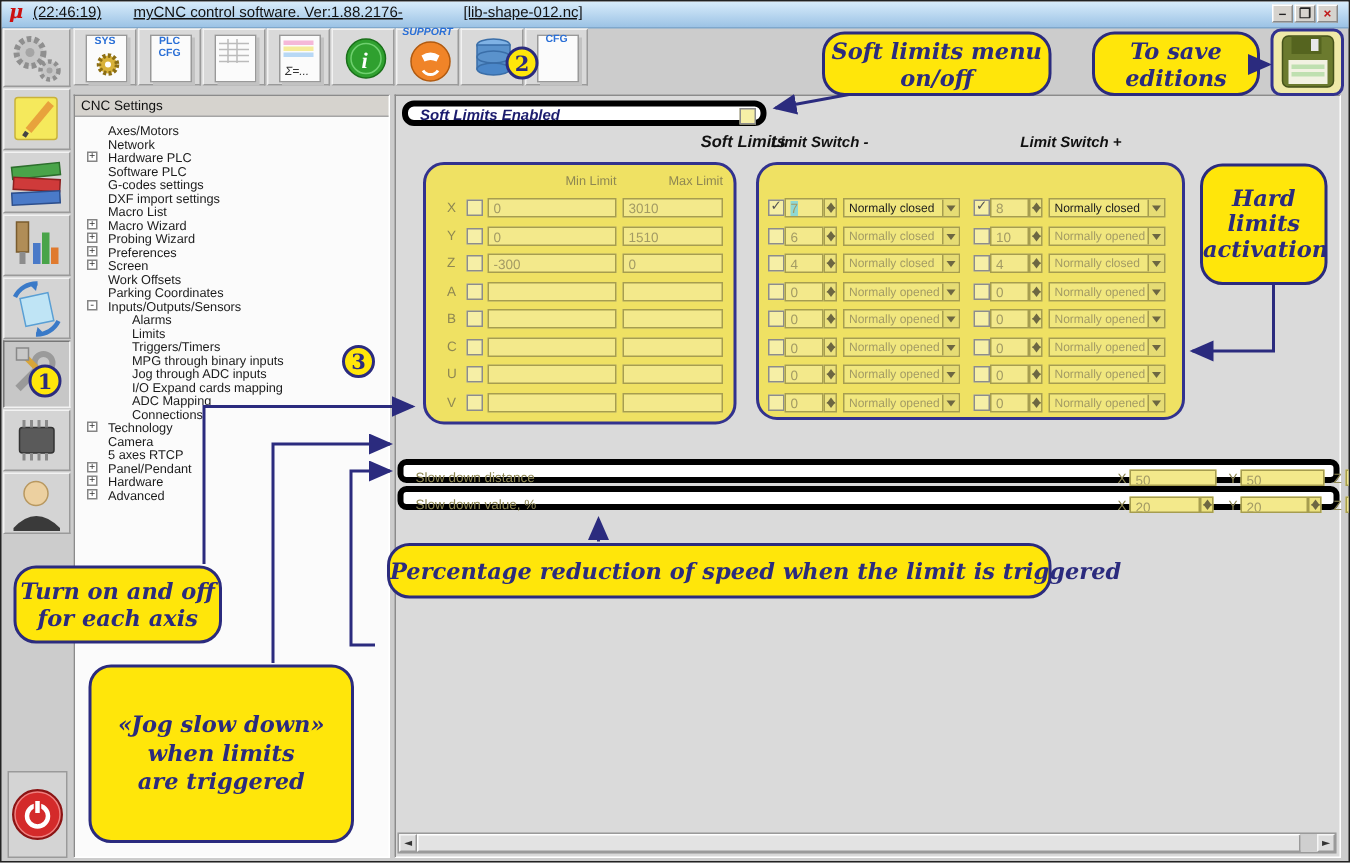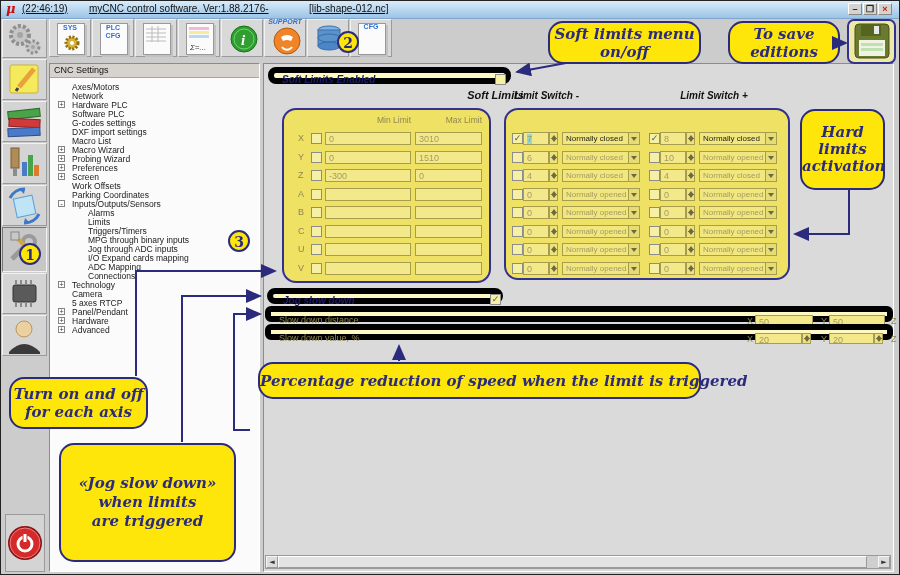--- a/index.html
+++ b/index.html
@@ -20,21 +20,21 @@
   
   #tree{left:48px;top:62px;width:211px;height:509px;background:#fbfbfb;border:1px solid #8b8b8b;border-bottom-color:#fff;border-right-color:#fff;box-sizing:border-box;}
   #treehdr{left:0;top:0;width:100%;height:14px;background:#d6d3ce;border-bottom:1px solid #a5a5a5;font-size:9px;line-height:13px;padding-left:4px;color:#111;box-sizing:border-box;}
   #treeitems{left:2px;top:19px;width:205px;}
   .titem{height:9px;line-height:9px;font-size:8.5px;color:#1a1a1a;white-space:nowrap;position:relative;padding-left:20px;cursor:default;}
   .titem .exp{display:inline-block;width:7px;height:7px;border:1px solid #848484;background:#fff;font:7px/6px "Liberation Mono",monospace;text-align:center;color:#333;position:absolute;left:6px;top:0px;box-sizing:border-box;}
   .titem .exp:empty{visibility:hidden;}
   .titem.child{padding-left:36px;}
   
   #main{left:262px;top:62px;width:631px;height:509px;background:#dadada;border:1px solid #8b8b8b;border-bottom-color:#fff;border-right-color:#fff;box-sizing:border-box;}
-  .ybar{background:#fef9c3;border:6px solid #000000;border-radius:8px;box-sizing:border-box;}
+  .ybar{background:#ffffff;border:4px solid #000000;border-radius:8px;box-sizing:border-box;}
   .ygroup{background:#efe163;border:2px solid #32328e;border-radius:14px;box-sizing:border-box;}
   .hdr{font:bold italic 10px "Liberation Sans",sans-serif;color:#111;}
   .subhdr{font-size:8.5px;color:#8e8752;}
   .cb{width:11px;height:11px;background:#f6efa6;border:1px solid #8c8c8c;box-sizing:border-box;font:bold 9px/9px "DejaVu Sans",sans-serif;text-align:center;color:#555;}
   .cb.checked::after{content:"✓";}
   .inp{background:#f3e98b;border:1px solid #a69d4f;box-sizing:border-box;font-size:9px;line-height:12px;padding-left:3px;color:#a39b64;overflow:hidden;white-space:nowrap;}
   .srow{height:16px;margin-bottom:2.5px;position:relative;}
   .srow .ax{position:absolute;left:14px;top:2px;font-size:9px;color:#8e8752;}
   .srow .cb{position:absolute;left:27px;top:2px;}
   .srow .mininp{position:absolute;left:41px;top:1px;width:86px;height:13px;}
@@ -641,24 +641,20 @@
               <span class="dd" style="left:193px">
                 <span class="ddtext">Normally opened</span>
                 <span class="ddbtn"></span>
               </span>
             </span>
           </div>
 
       </div>
     </div>
 
-    <div class="abs ybar" style="left:3px;top:224px;width:236px;height:16px">
-      <span class="abs" style="left:10px;top:1px;font:bold italic 10px 'Liberation Sans',sans-serif;color:#1c1c6e">Jog slow down</span>
-      <span class="cb checked abs" style="left:217px;top:0px"></span>
-    </div>
 
     <div class="abs ybar" style="left:1px;top:242px;width:628px;height:16px;border-radius:6px">
       <span class="barlab">Slow down distance</span>
       
         <span>
           <span class="fax" style="left: 476px;">X</span>
           <span class="inp fld" style="left: 484px; width: 58px;">50</span>
         </span>
       
         <span>

